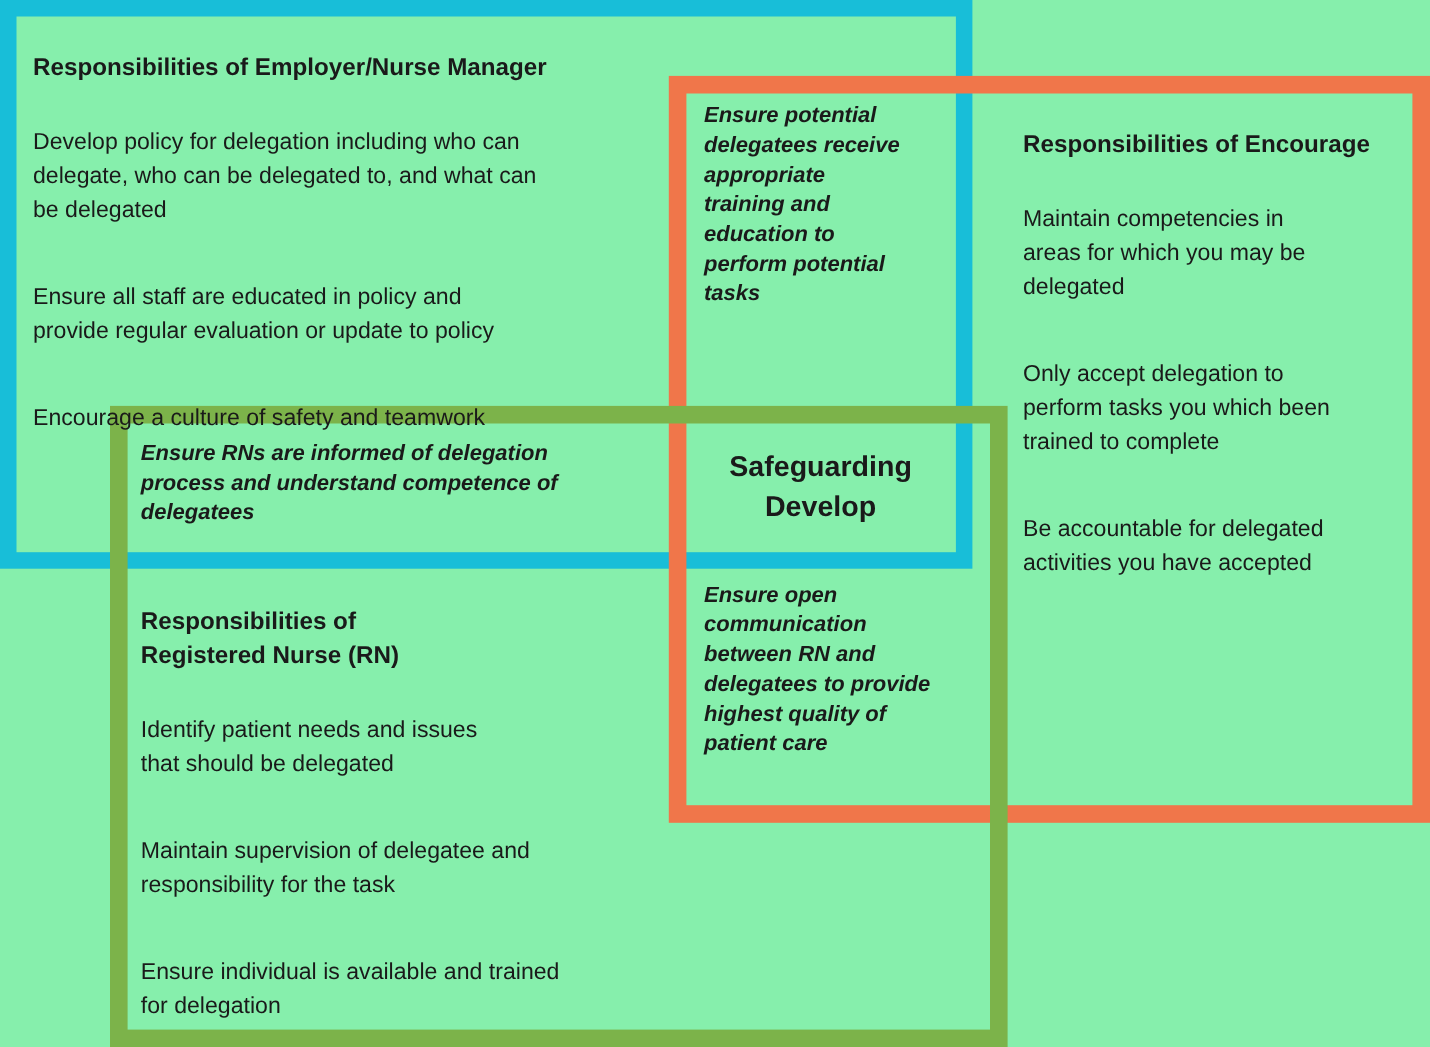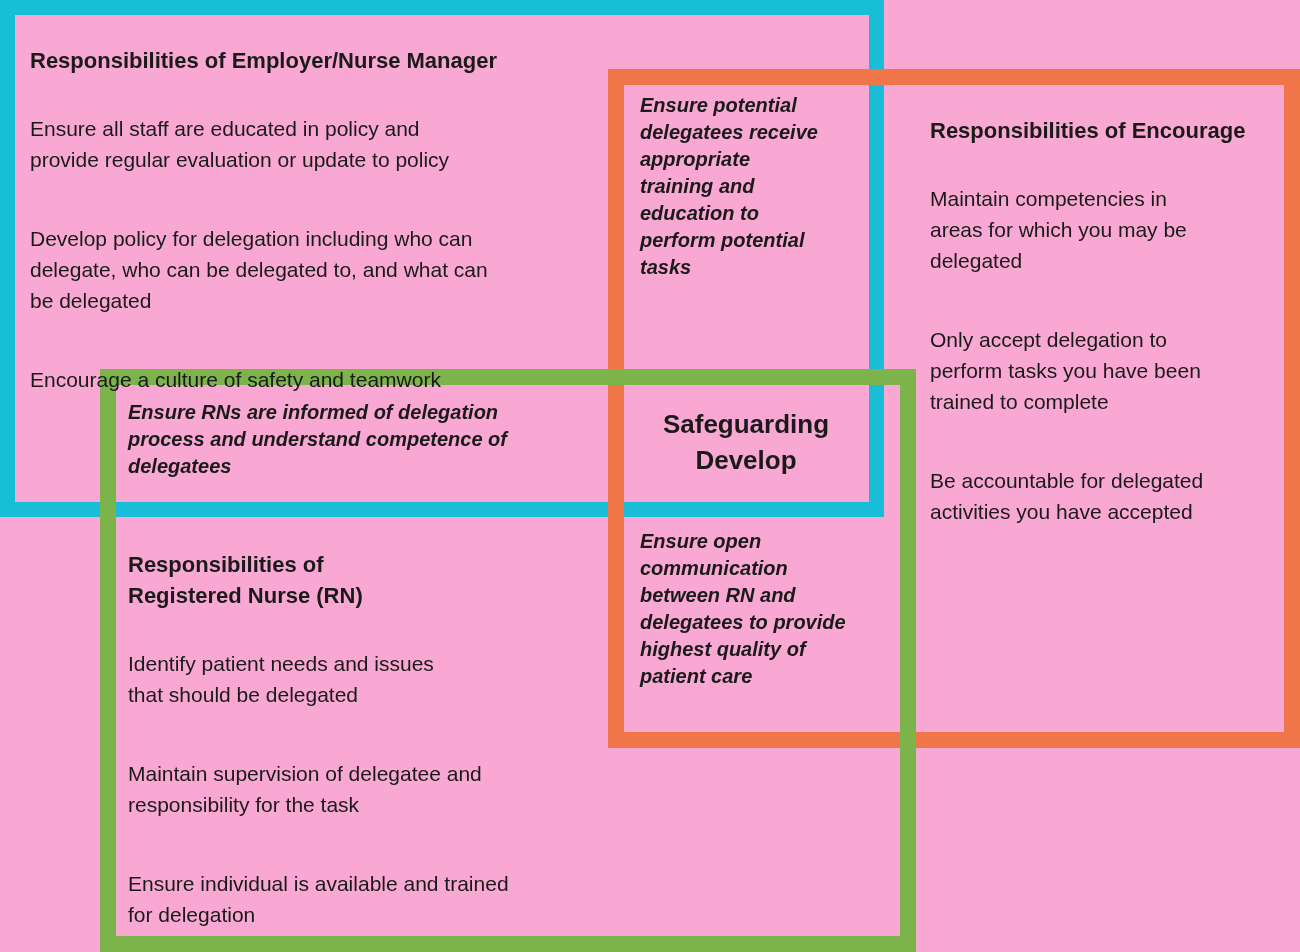--- a/index.html
+++ b/index.html
@@ -4,21 +4,21 @@
 <style>
   html, body {
     margin: 0;
     padding: 0;
     background: #ffffff;
   }
   #canvas {
     position: relative;
     width: 1300px;
     height: 952px;
-    background: #f9a8d4;
+    background: #86efac;
     overflow: hidden;
     font-family: "Liberation Sans", sans-serif;
   }
   .box {
     position: absolute;
     box-sizing: border-box;
     background: transparent;
   }
   #box-employer {
     left: 0; top: 0; width: 884px; height: 517px;
@@ -76,35 +76,35 @@
 <body>
 
 <div id="canvas">
 
   <div class="box" id="box-employer"></div>
   <div class="box" id="box-delegatee"></div>
   <div class="box" id="box-rn"></div>
 
   <div class="txt" id="sec-employer">
     <h2 class="section-title">Responsibilities of Employer/Nurse Manager</h2>
-    <p class="para">Ensure all staff are educated in policy and
-provide regular evaluation or update to policy</p>
     <p class="para">Develop policy for delegation including who can
 delegate, who can be delegated to, and what can
 be delegated</p>
+    <p class="para">Ensure all staff are educated in policy and
+provide regular evaluation or update to policy</p>
     <p class="para">Encourage a culture of safety and teamwork</p>
   </div>
 
   <div class="txt" id="sec-delegatee">
     <h2 class="section-title">Responsibilities of Encourage</h2>
     <p class="para">Maintain competencies in
 areas for which you may be
 delegated</p>
     <p class="para">Only accept delegation to
-perform tasks you have been
+perform tasks you which been
 trained to complete</p>
     <p class="para">Be accountable for delegated
 activities you have accepted</p>
   </div>
 
   <div class="txt" id="sec-rn">
     <h2 class="section-title">Responsibilities of
 Registered Nurse (RN)</h2>
     <p class="para">Identify patient needs and issues
 that should be delegated</p>

